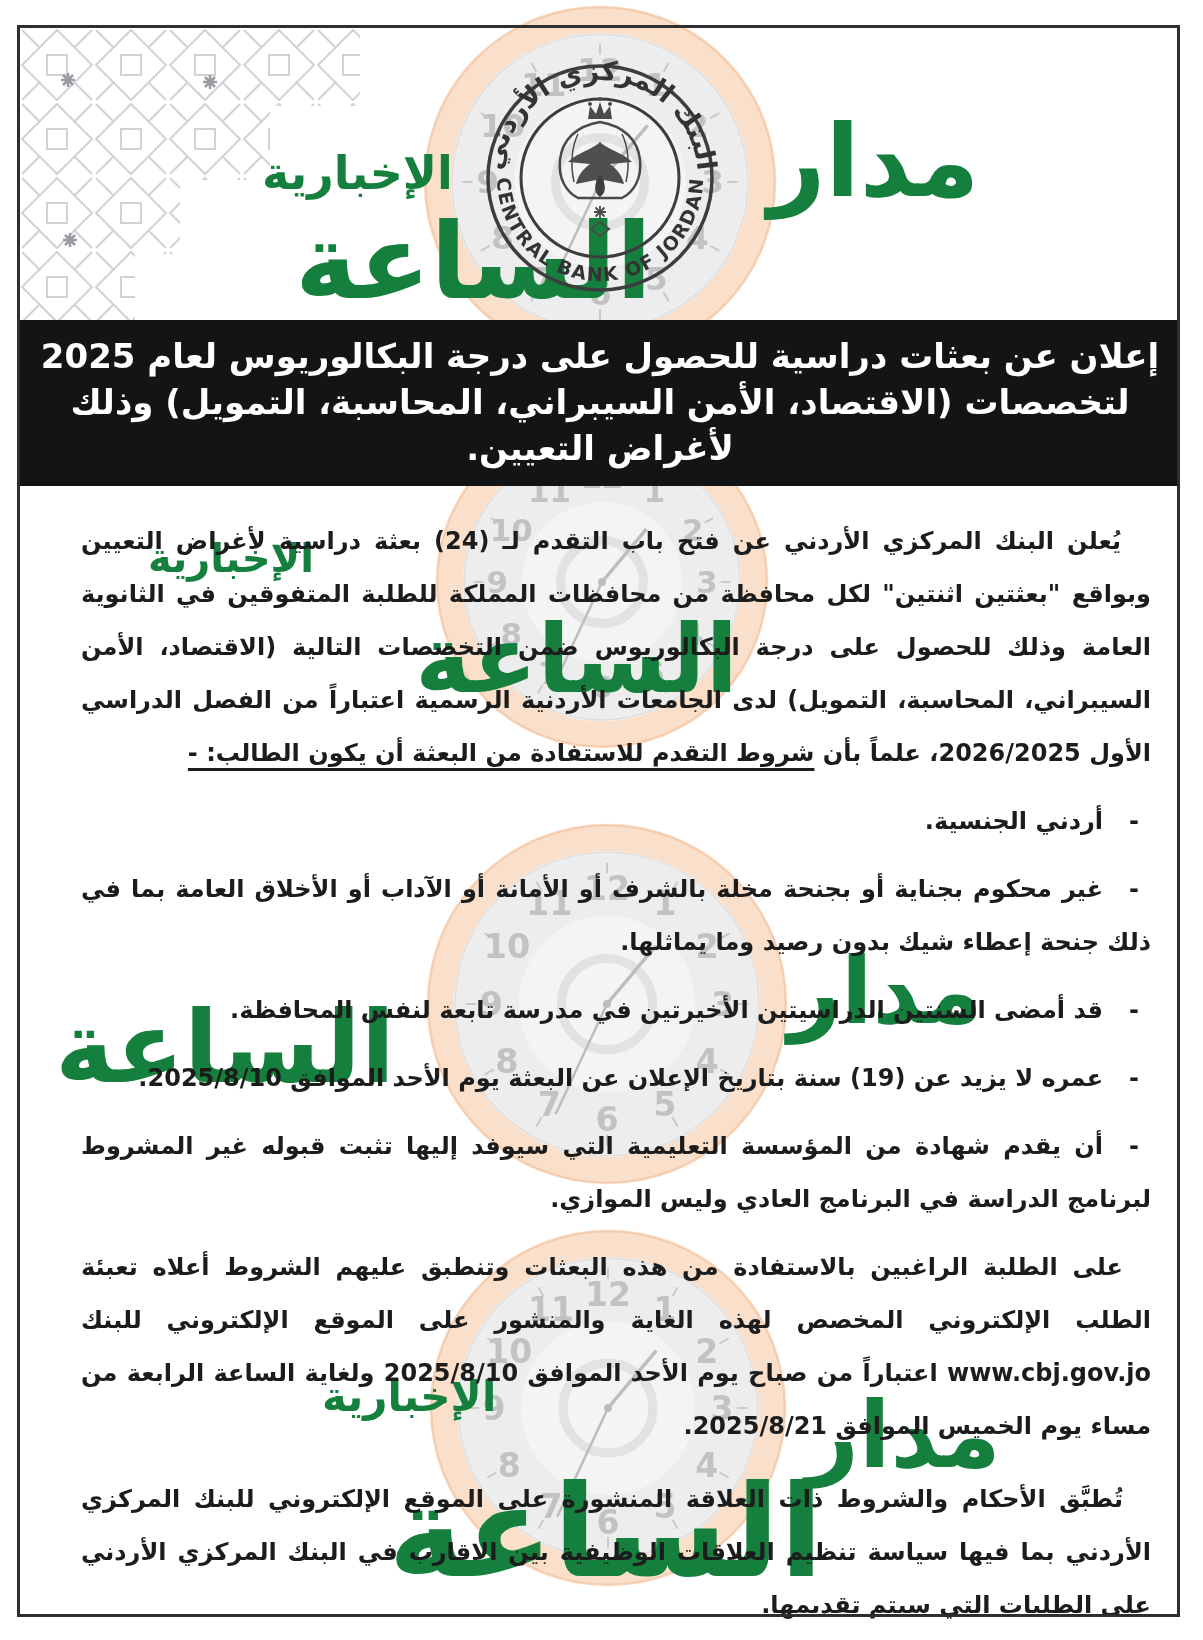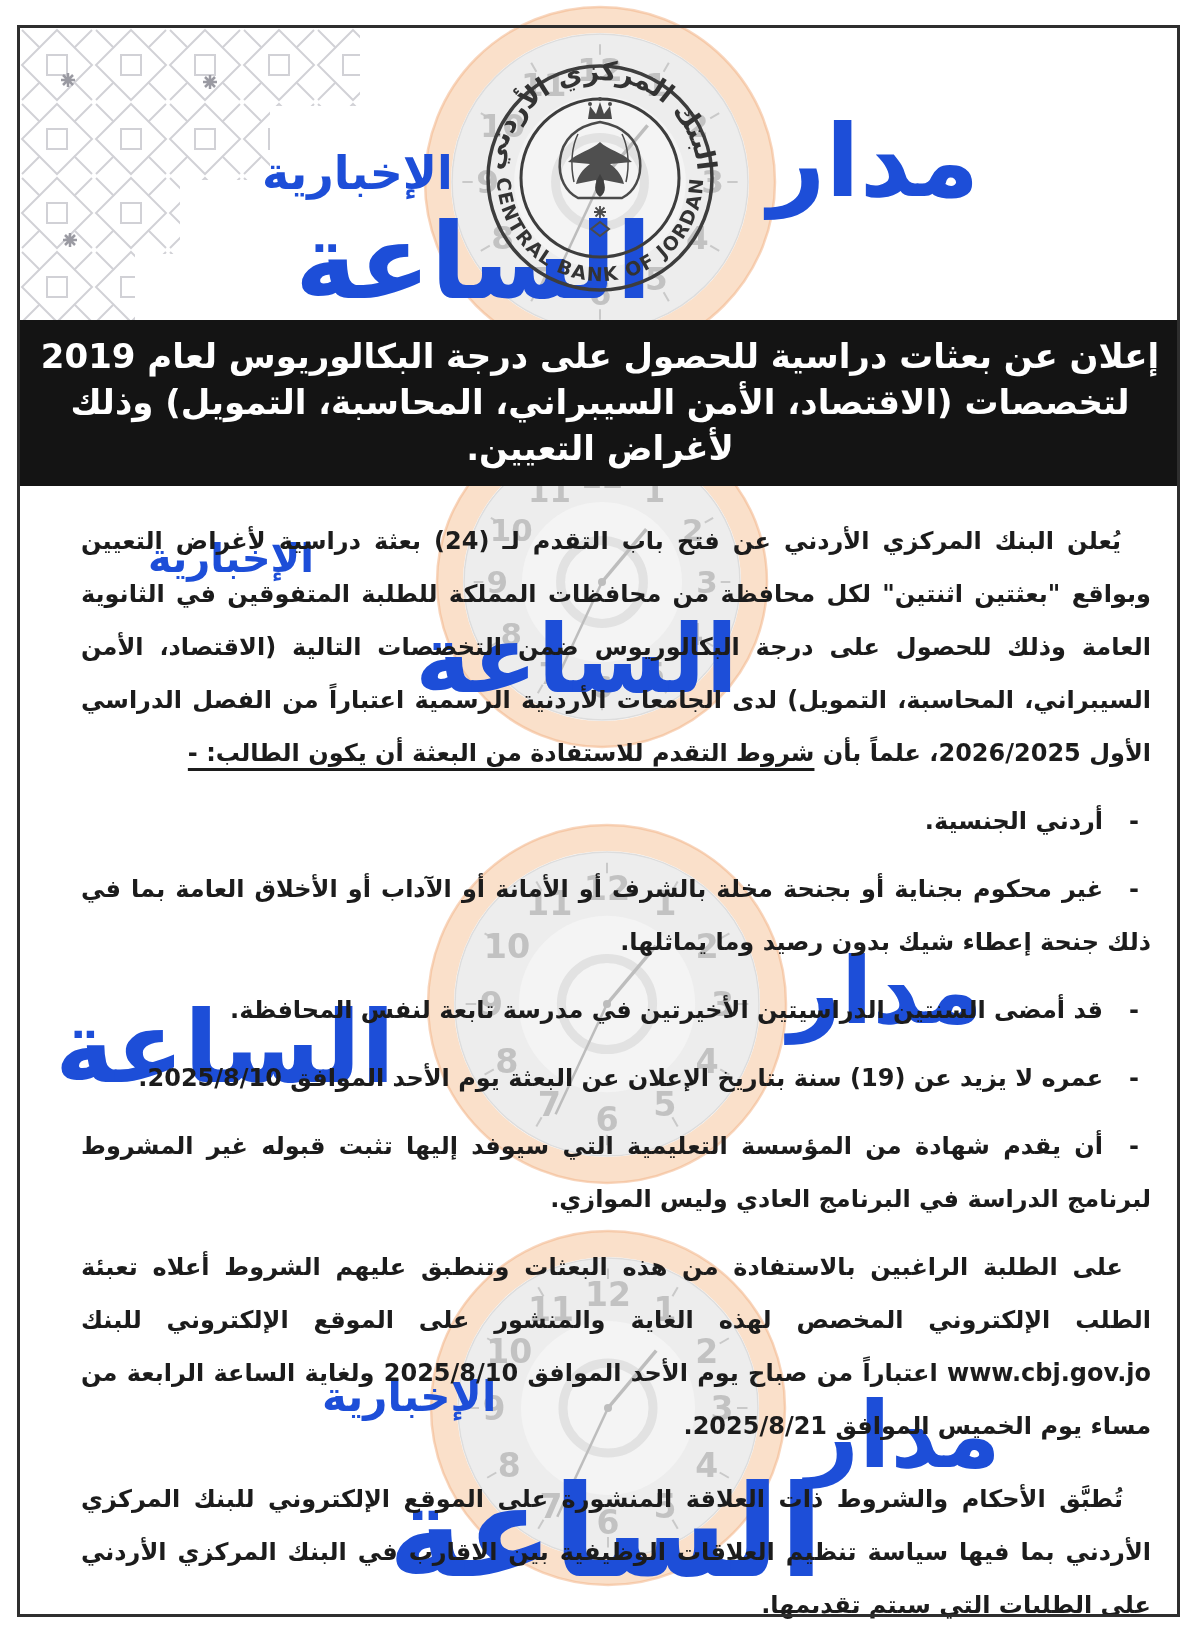--- a/index.html
+++ b/index.html
@@ -1,21 +1,21 @@
 <!DOCTYPE html>
 <html lang="ar"><head>
 <meta charset="utf-8">
 <style>
   html,body{margin:0;padding:0;background:#ffffff;}
   body{width:1203px;height:1640px;font-family:"DejaVu Sans",sans-serif;}
   .page{position:relative;width:1203px;height:1640px;background:#ffffff;overflow:hidden;}
 
   
   .wm-layer{position:absolute;inset:0;z-index:0;}
-  .wm-word{position:absolute;color:#1d4ed8;font-weight:bold;direction:rtl;line-height:1;white-space:nowrap;}
+  .wm-word{position:absolute;color:#15803d;font-weight:bold;direction:rtl;line-height:1;white-space:nowrap;}
   .corner{position:absolute;left:20px;top:28px;z-index:0;}
 
   
   .frame{position:absolute;left:17px;top:25px;width:1163px;height:1592px;border:3px solid #2e2e2e;z-index:2;pointer-events:none;box-sizing:border-box;}
 
   .content{position:absolute;left:20px;top:28px;width:1160px;z-index:1;}
 
   .logo-row{position:relative;height:292px;}
   .logo-svg{position:absolute;left:430px;top:14px;}
 
@@ -229,21 +229,21 @@
           <path d="M150 132 C144 142 143 150 150 155 C157 150 156 142 150 132 Z" fill="#3f3f3f"></path>
           <g stroke="#4a4a4a" stroke-width="1.8" transform="translate(150,170)">
             <path d="M0 -6 L0 6 M-6 0 L6 0 M-4.5 -4.5 L4.5 4.5 M-4.5 4.5 L4.5 -4.5"></path>
           </g>
           <path d="M141 187 L150 180 L159 187 L150 194 Z" fill="none" stroke="#4a4a4a" stroke-width="2"></path>
         </g>
       </svg>
     </div>
 
     <div class="banner">
-      <div>إعلان عن بعثات دراسية للحصول على درجة البكالوريوس لعام 2019</div>
+      <div>إعلان عن بعثات دراسية للحصول على درجة البكالوريوس لعام 2025</div>
       <div>لتخصصات (الاقتصاد، الأمن السيبراني، المحاسبة، التمويل) وذلك لأغراض التعيين.</div>
     </div>
 
     <div class="doc-body">
 
       <p class="intro"><span>يُعلن البنك المركزي الأردني عن فتح باب التقدم لـ (24) بعثة دراسية لأغراض التعيين وبواقع "بعثتين اثنتين" لكل محافظة من محافظات المملكة للطلبة المتفوقين في الثانوية العامة وذلك للحصول على درجة البكالوريوس ضمن التخصصات التالية (الاقتصاد، الأمن السيبراني، المحاسبة، التمويل) لدى الجامعات الأردنية الرسمية اعتباراً من الفصل الدراسي الأول 2026/2025، علماً بأن </span><span class="u">شروط التقدم للاستفادة من البعثة أن يكون الطالب: -</span></p>
 
       <div>
         <p class="bullet"><span class="marker">-</span><span>أردني الجنسية.</span></p>
         <p class="bullet"><span class="marker">-</span><span>غير محكوم بجناية أو بجنحة مخلة بالشرف أو الأمانة أو الآداب أو الأخلاق العامة بما في ذلك جنحة إعطاء شيك بدون رصيد وما يماثلها.</span></p>

